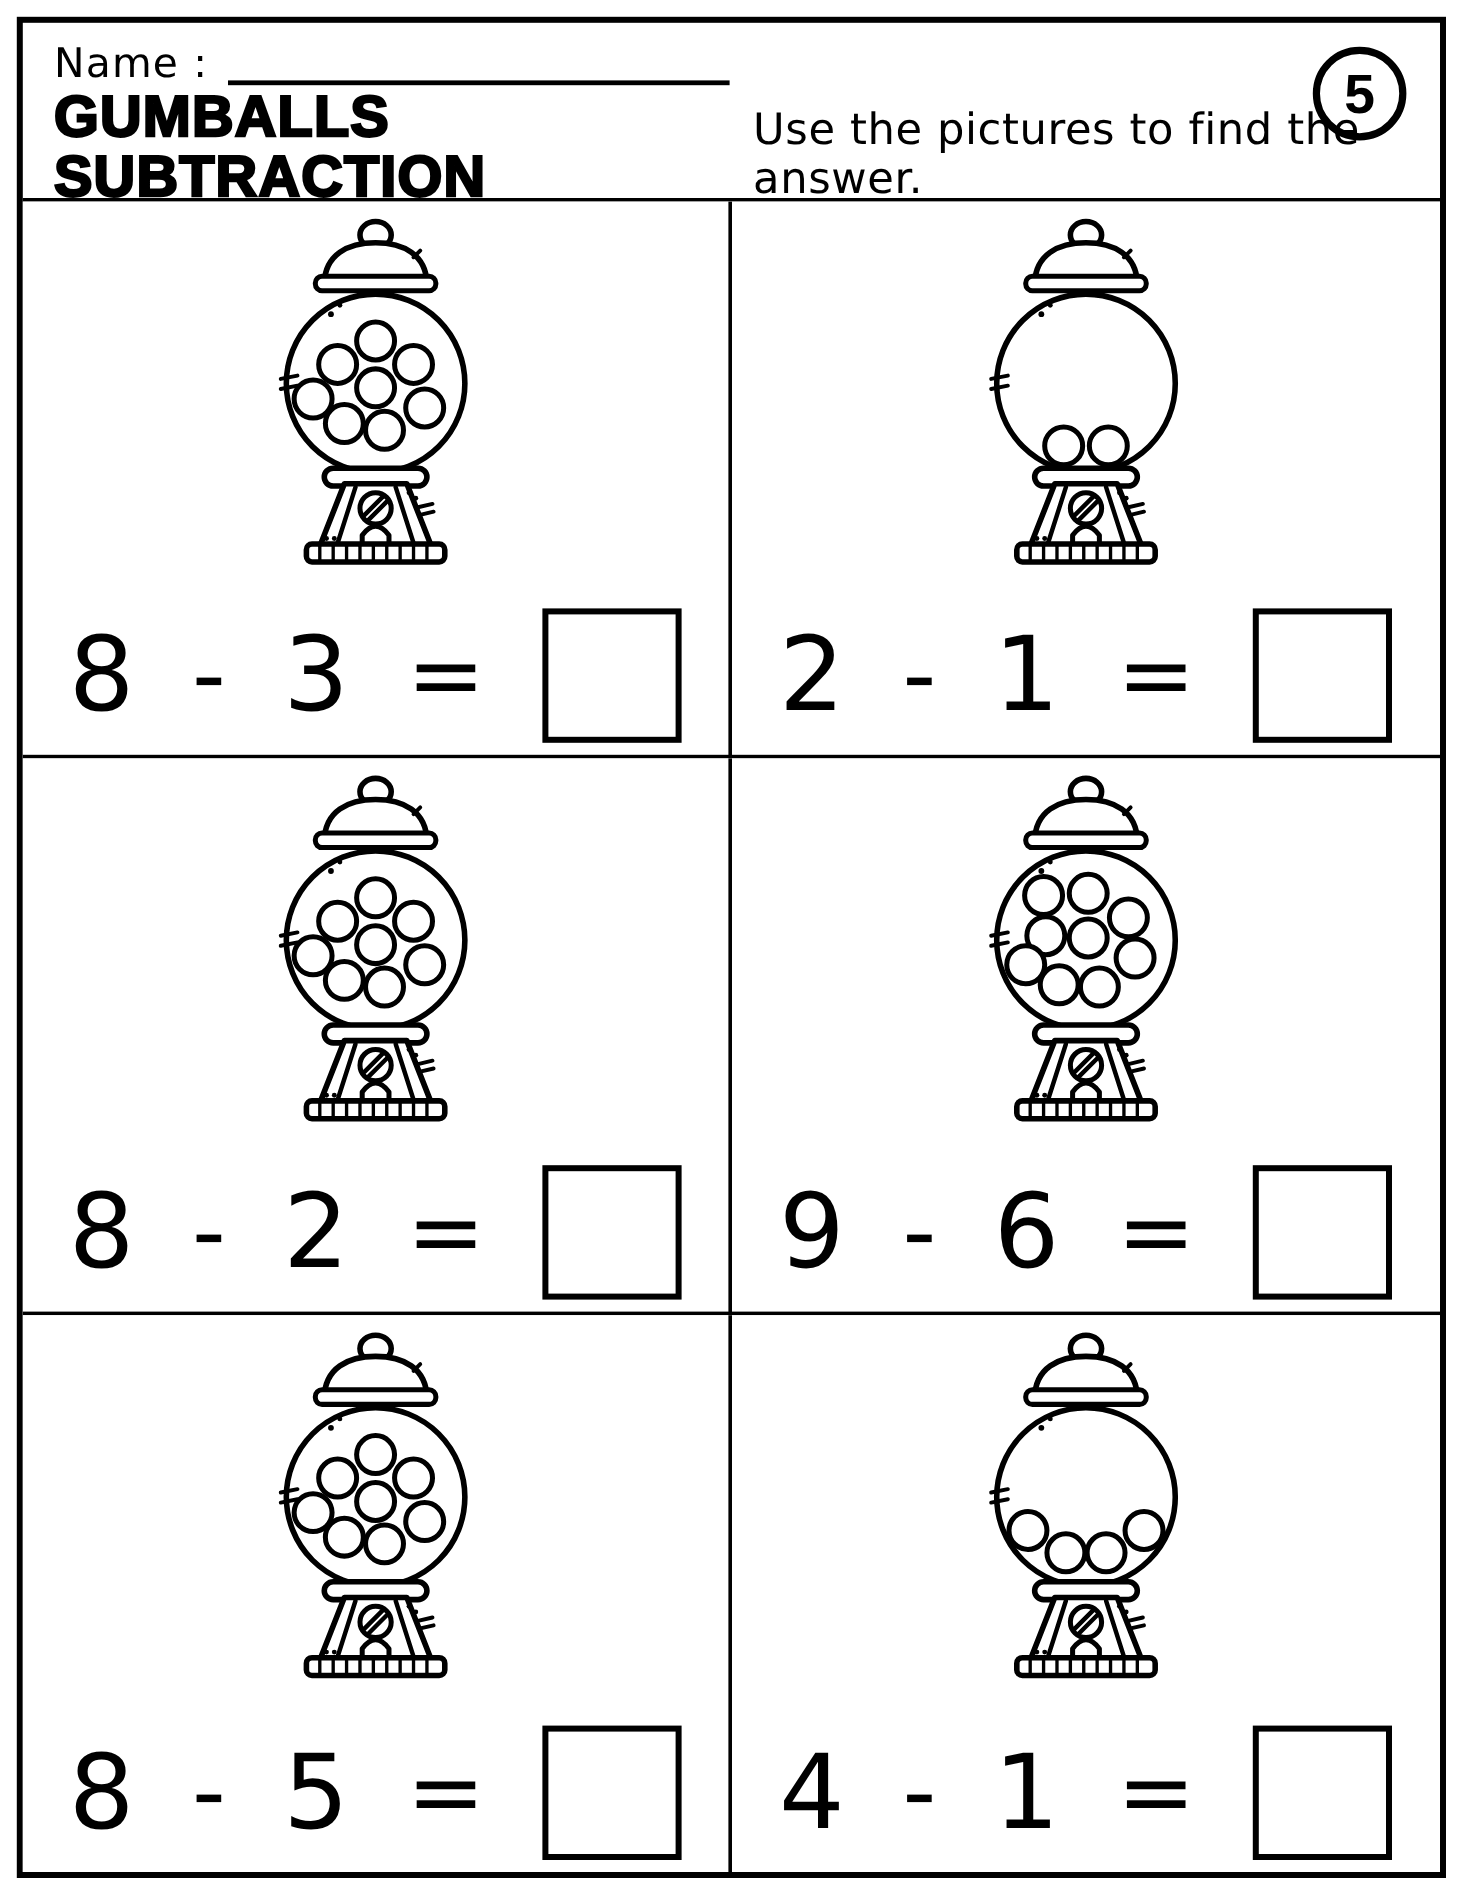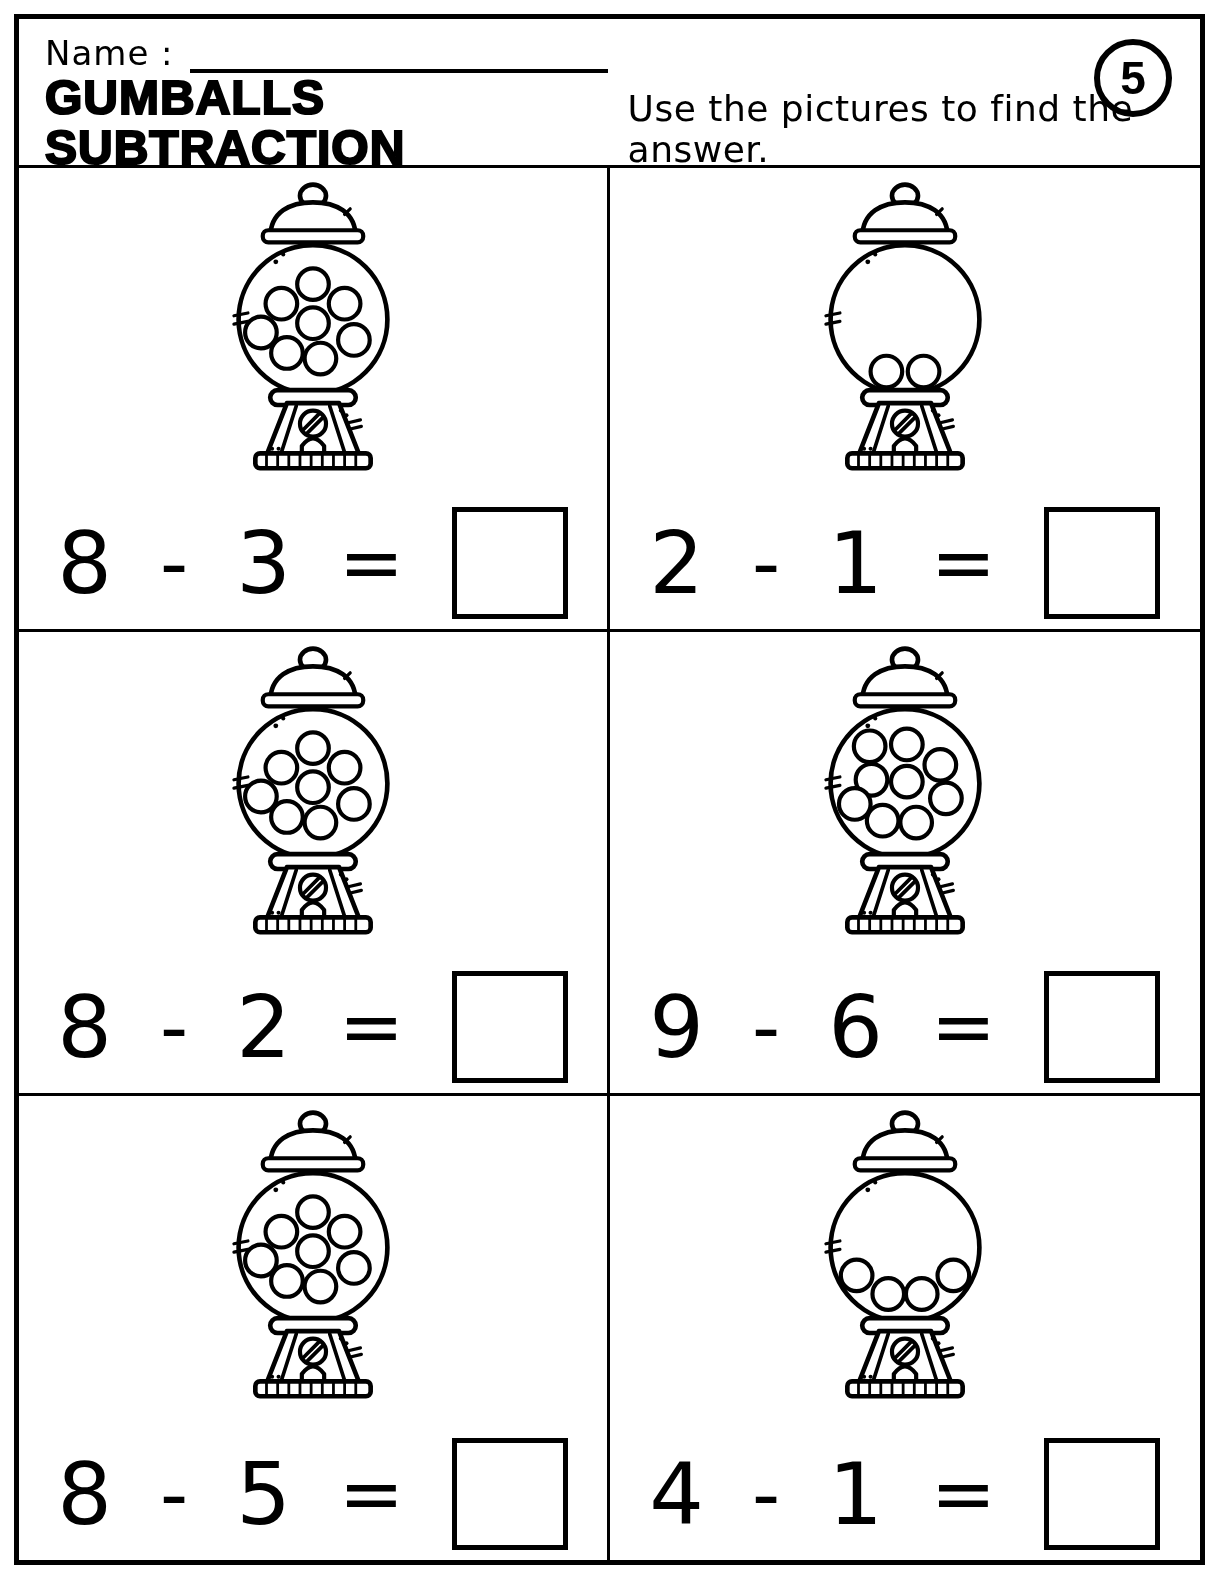--- a/index.html
+++ b/index.html
@@ -4,21 +4,21 @@
 <style>
   html,body{margin:0;padding:0;background:#fff;}
   .page{position:relative;width:1224px;height:1584px;background:#fff;overflow:hidden;
         font-family:"DejaVu Sans",sans-serif;color:#000;}
   .sheet{position:absolute;left:14px;top:14px;width:1191px;height:1551px;
          border:5px solid #000;box-sizing:border-box;display:flex;flex-direction:column;background:#fff;}
 
   
   .header{position:relative;height:149px;border-bottom:3px solid #000;box-sizing:border-box;
           padding:14px 26px 0 26px;flex:none;}
-  .name-row{display:flex;align-items:flex-end;}
+  .name-row{display:flex;align-items:flex-start;}
   .name-label{font-size:34px;letter-spacing:1px;font-weight:400;}
   .name-line{width:418px;height:34px;border-bottom:4px solid #000;margin-left:16px;}
   .title-row{display:flex;align-items:flex-end;margin-top:0;gap:40px;}
   .title{font-family:"Liberation Sans",sans-serif;font-weight:bold;font-size:48px;line-height:1.05;
          letter-spacing:1px;-webkit-text-stroke:2.2px #000;}
   .subtitle{font-size:36px;letter-spacing:0.5px;padding-bottom:4px;}
   .page-number{position:absolute;top:20px;right:28px;width:66px;height:66px;border:6px solid #000;
                border-radius:50%;display:flex;align-items:center;justify-content:center;
                font-size:46px;font-weight:bold;font-family:"Liberation Sans",sans-serif;}
 

